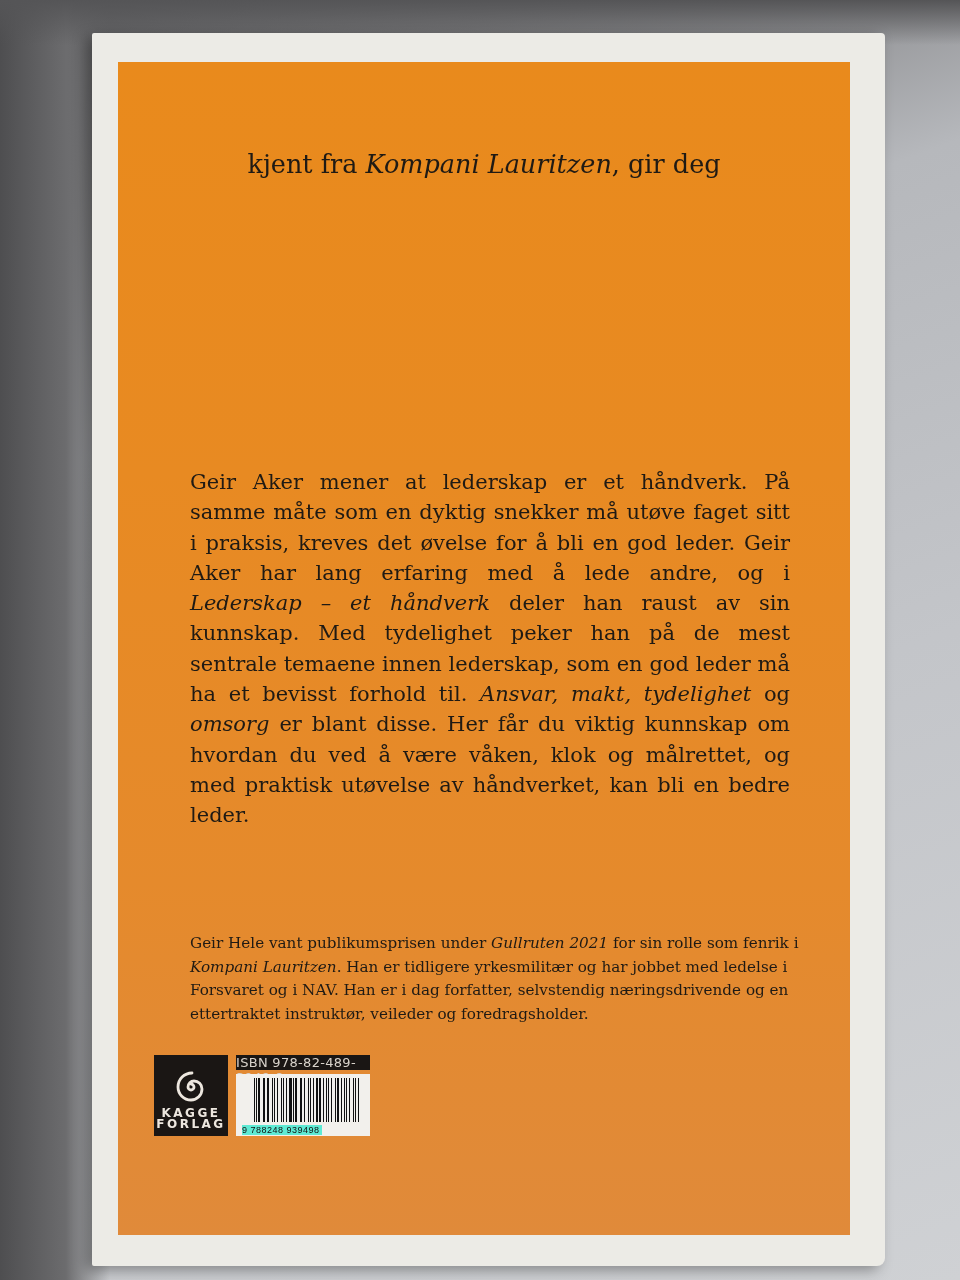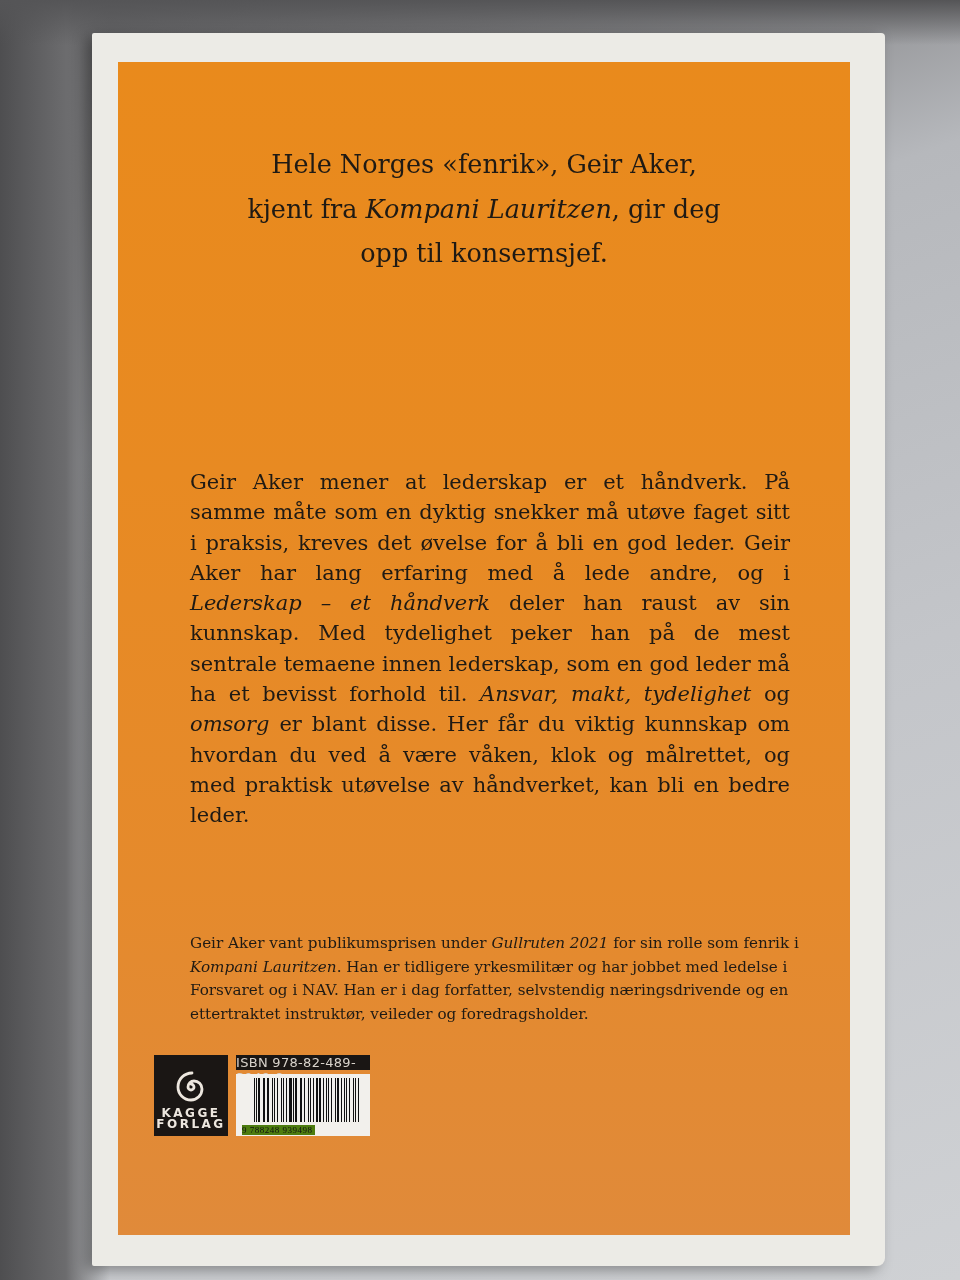--- a/index.html
+++ b/index.html
@@ -59,42 +59,40 @@
       font-family: "DejaVu Sans", sans-serif; font-size: 13px; line-height: 15px;
       box-sizing: border-box; letter-spacing: 0.3px;
     }
     .barcode {
       position: absolute; left: 118px; top: 1012px; width: 134px; height: 62px;
       background: #f2f0ec; box-sizing: border-box; padding: 4px 8px 0 18px;
     }
     .bars { display: flex; height: 44px; align-items: stretch; gap: 0; }
     .bar { background: #111; height: 100%; }
     .barcode-digits {
-      position: absolute; left: 6px; bottom: 1px; font-family: Liberation Serif, serif;
-      font-size: 9px; color: #111; letter-spacing: 0.5px; background: #4d7c0f; padding-right: 2px;
+      position: absolute; left: 6px; bottom: 1px; font-family: Liberation Sans, sans-serif;
+      font-size: 9px; color: #111; letter-spacing: 0.5px; background: #5eead4; padding-right: 2px;
     }
   </style>
 </head>
 <body>
 
 <div class="shadow-left"></div>
 <div class="shadow-top"></div>
 
 <div class="book">
   <div class="cover">
 
     <div class="lead">
-      <div>Hele Norges «fenrik», Geir Aker,</div>
       <div><span>kjent fra </span><em>Kompani Lauritzen</em><span>, gir deg</span></div>
-      <div>opp til konsernsjef.</div>
     </div>
 
     <div class="body-text"><span>Geir Aker mener at lederskap er et håndverk. På samme måte som en dyktig snekker må utøve faget sitt i praksis, kreves det øvelse for å bli en god leder. Geir Aker har lang erfaring med å lede andre, og i </span><em>Lederskap – et håndverk</em><span> deler han raust av sin kunnskap. Med tydelighet peker han på de mest sentrale temaene innen lederskap, som en god leder må ha et bevisst forhold til. </span><em>Ansvar, makt, tydelighet</em><span> og </span><em>omsorg</em><span> er blant disse. Her får du viktig kunnskap om hvordan du ved å være våken, klok og målrettet, og med praktisk utøvelse av håndverket, kan bli en bedre leder.</span></div>
 
-    <div class="bio"><span>Geir Aker vant publikumsprisen under </span><em>Gullruten 2021</em><span> for sin rolle som fenrik i </span><em>Kompani Lauritzen</em><span>. Han er tidligere yrkesmilitær og har jobbet med ledelse i Forsvaret og i NAV. Han er i dag forfatter, selvstendig næringsdrivende og en ettertraktet instruktør, veileder og foredragsholder.</span></div>
+    <div class="bio"><span>Geir Hele vant publikumsprisen under </span><em>Gullruten 2021</em><span> for sin rolle som fenrik i </span><em>Kompani Lauritzen</em><span>. Han er tidligere yrkesmilitær og har jobbet med ledelse i Forsvaret og i NAV. Han er i dag forfatter, selvstendig næringsdrivende og en ettertraktet instruktør, veileder og foredragsholder.</span></div>
 
     <div class="publisher-logo">
       <svg width="34" height="34" viewBox="0 0 34 34">
         <path d="M17 17 m0 -3 a3 3 0 1 1 -3 3 a6 6 0 0 1 6 -6 a8 8 0 0 1 8 8 a11 11 0 0 1 -11 11 a13 13 0 0 1 -13 -13 a14 14 0 0 1 14 -14" fill="none" stroke="#ede7df" stroke-width="2.8" stroke-linecap="round"></path>
       </svg>
       <div class="logo-text">KAGGE</div>
       <div class="logo-text">FORLAG</div>
     </div>
 
     <div class="isbn-bar">ISBN 978-82-489-3949-8</div>

